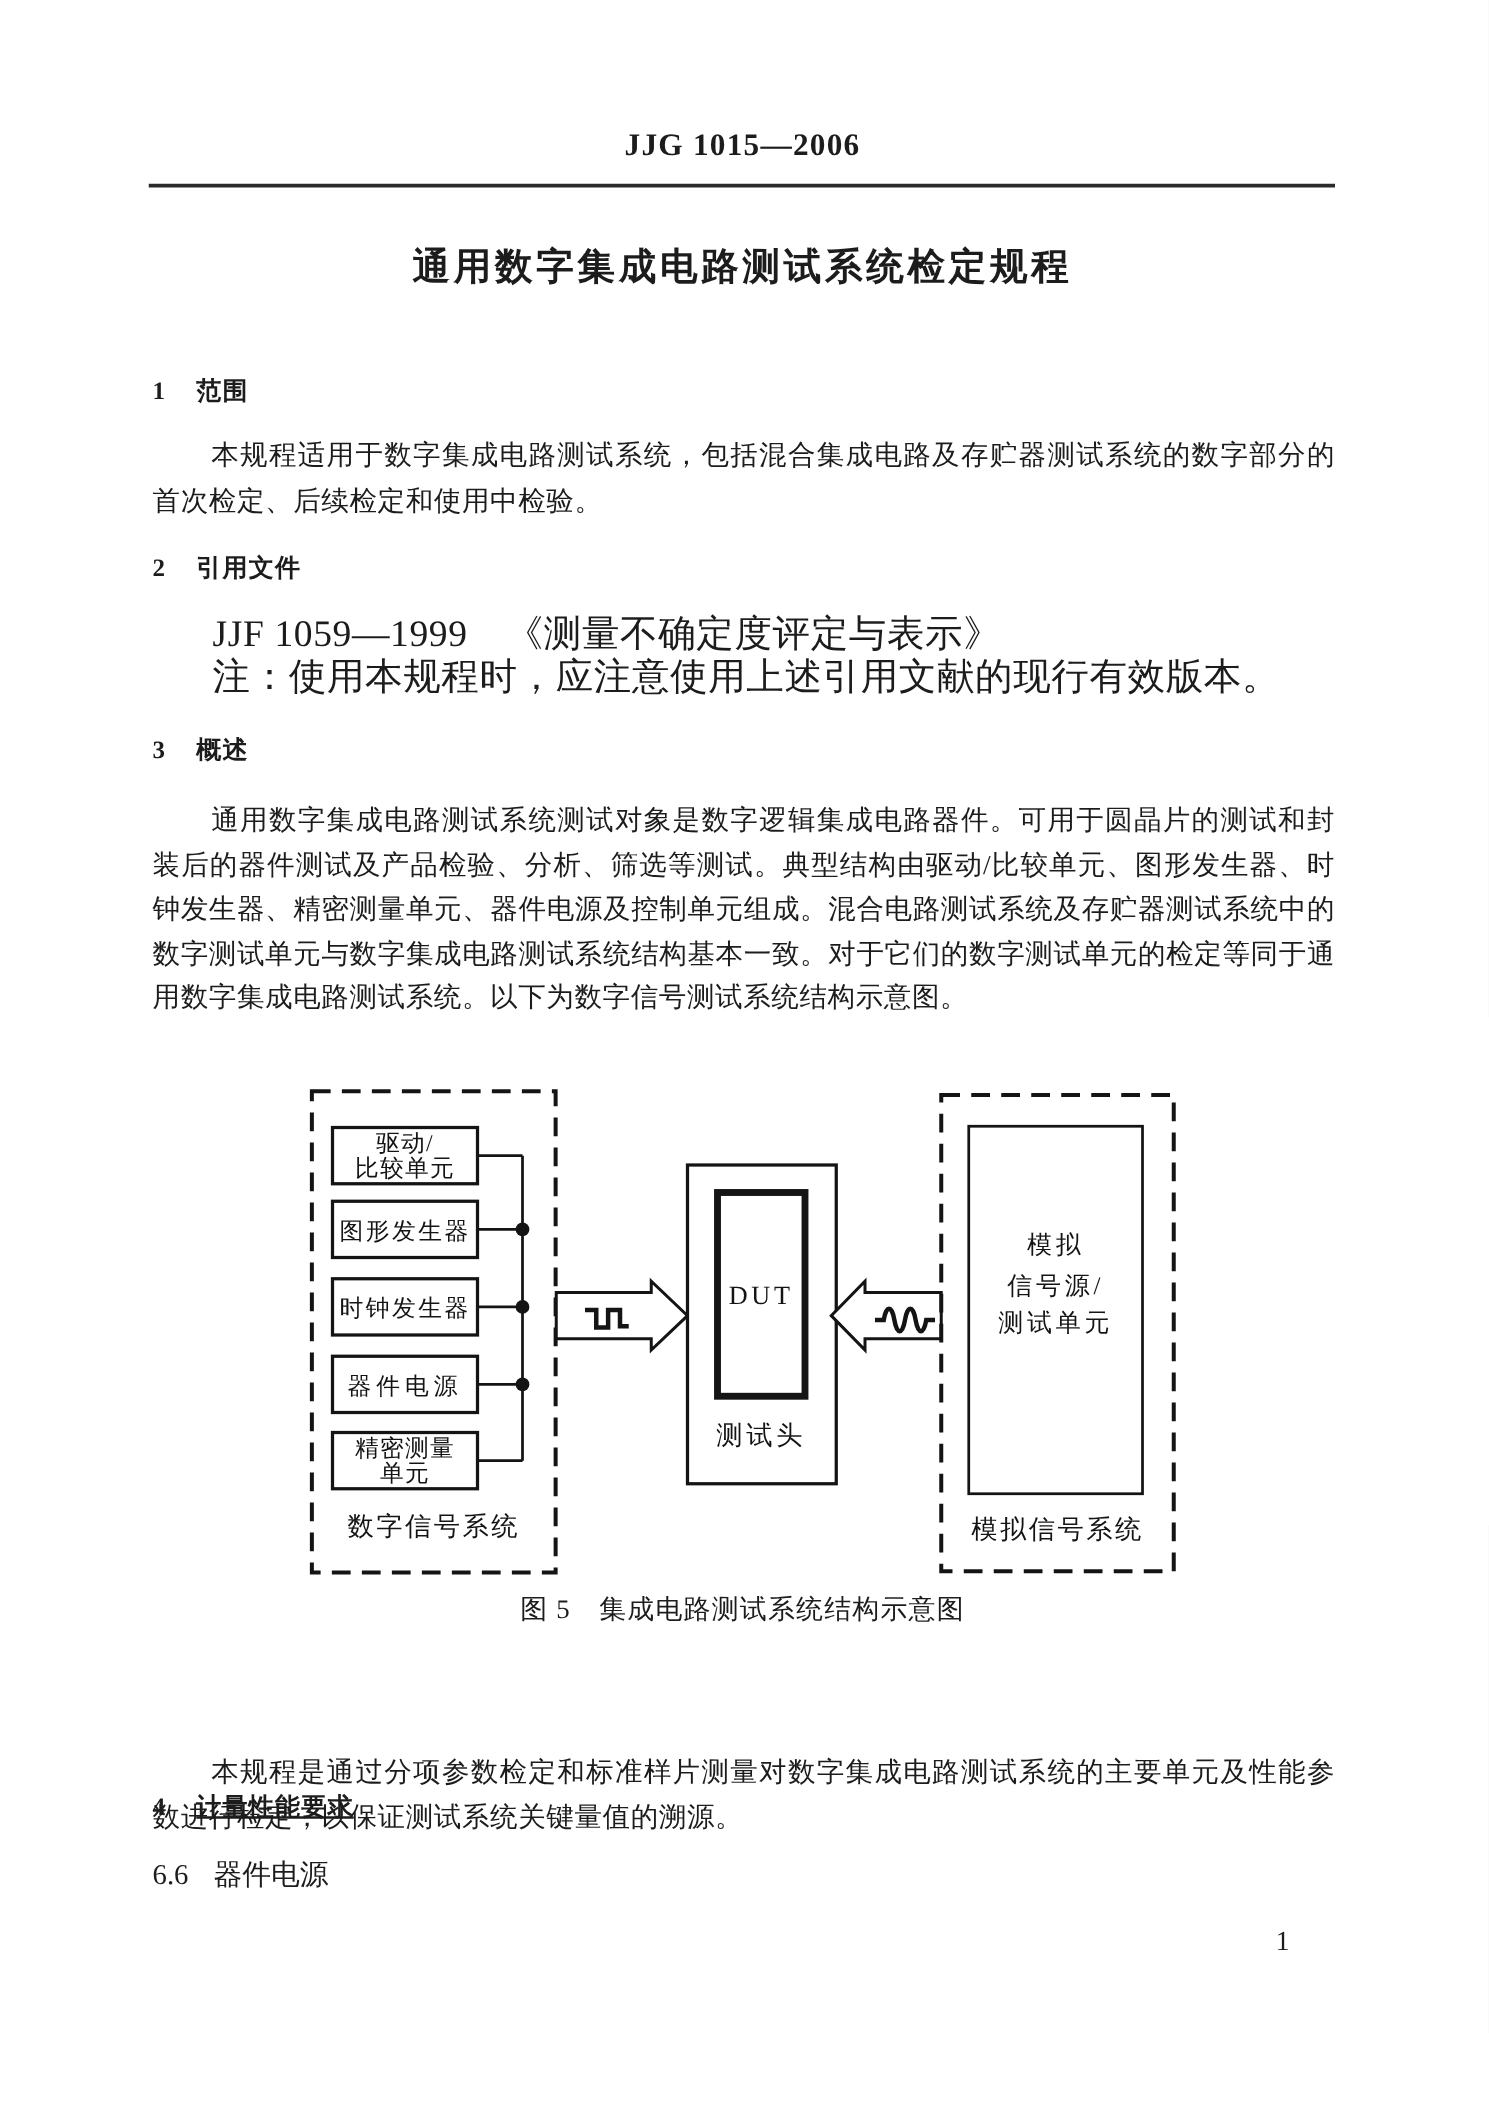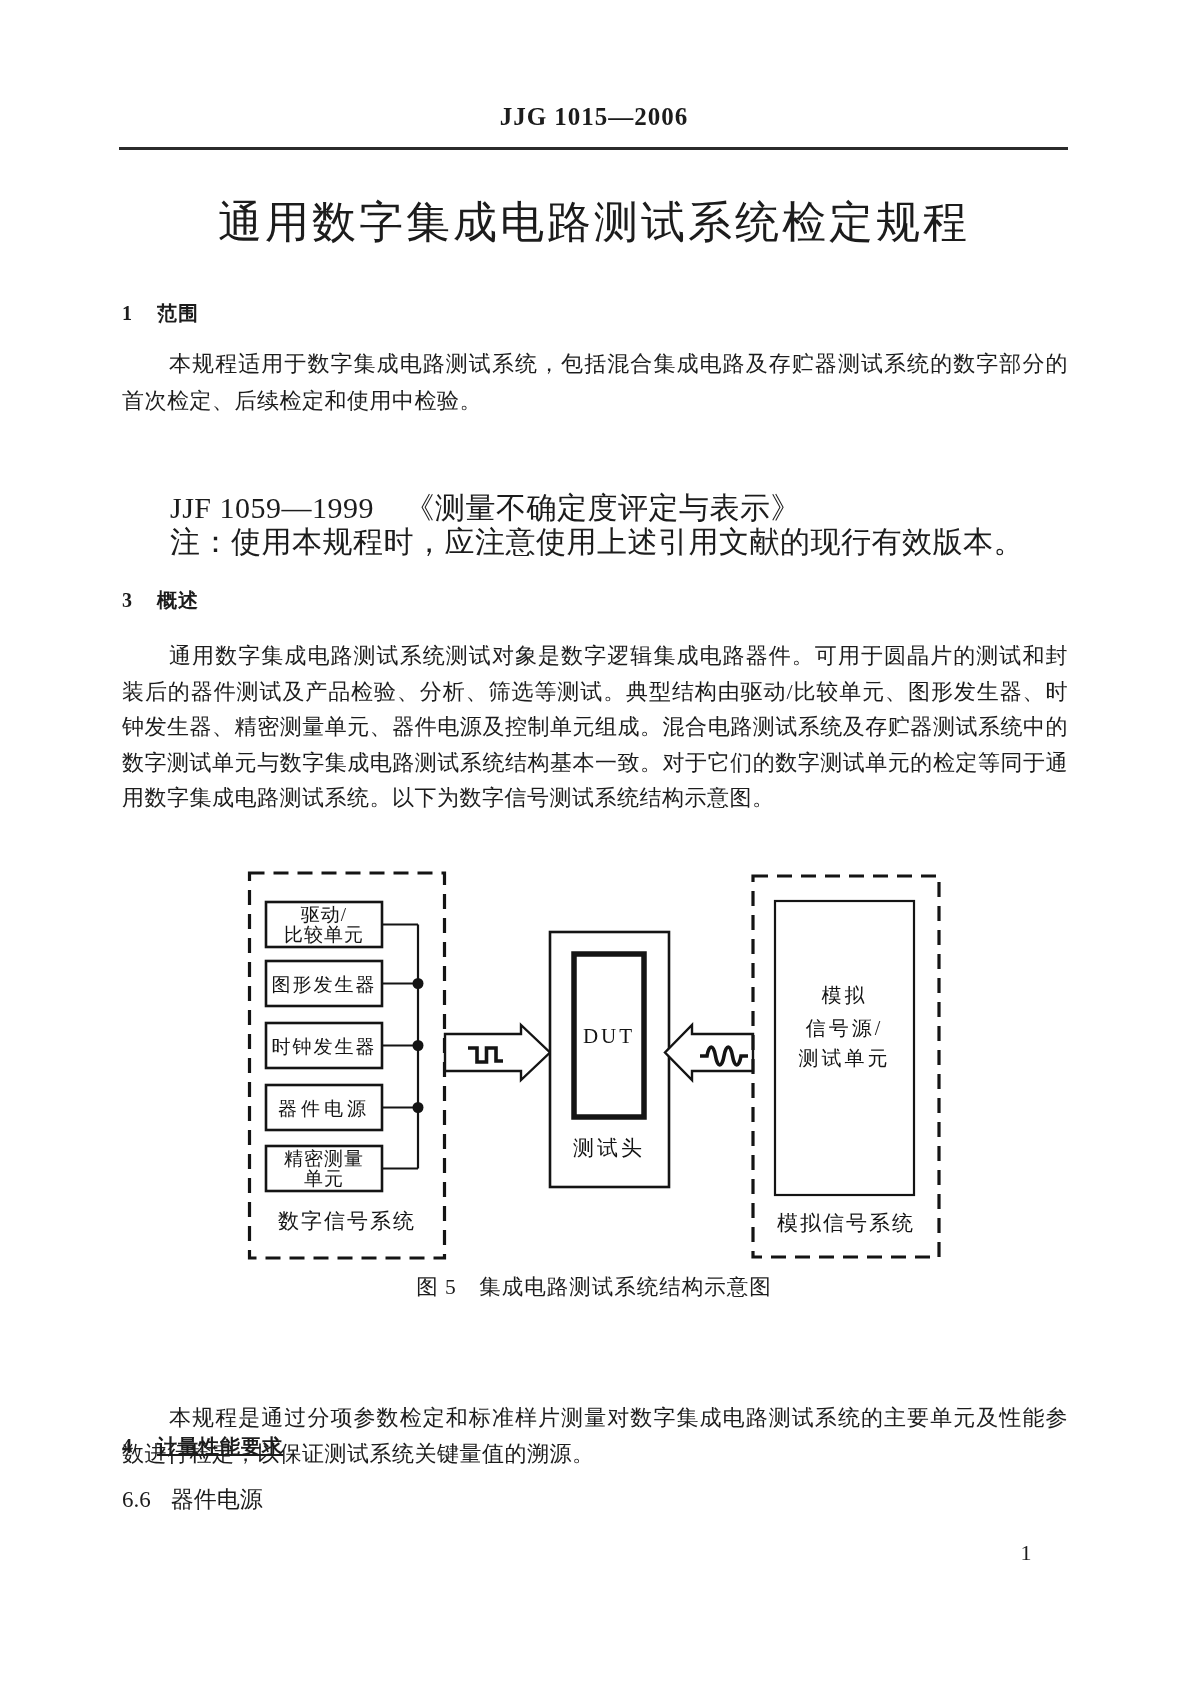--- a/index.html
+++ b/index.html
@@ -21,21 +21,21 @@
     font-weight:bold;font-size:25px;letter-spacing:1px;
   }
   .header-rule{
     left:119px;top:147px;width:949px;height:3px;
     background:#2b2b2b;
   }
   .doc-title{
     left:120px;top:193px;width:948px;margin:0;
     text-align:center;
     font-family:"Liberation Sans","DejaVu Sans",sans-serif;
-    font-weight:normal;font-size:44px;letter-spacing:3px;
+    font-weight:bold;font-size:30px;letter-spacing:3px;
   }
   .sec-heading{
     left:122px;width:946px;height:30px;line-height:30px;
     font-family:"Liberation Sans","DejaVu Sans",sans-serif;
     font-weight:bold;font-size:20px;letter-spacing:1px;
     white-space:nowrap;
   }
   .sec-heading .num{display:inline-block;margin-right:24px;font-family:"Liberation Serif","DejaVu Serif",serif;}
   .body-par{
     left:122px;width:946px;margin:0;
@@ -83,20 +83,23 @@
 
   <div class="abs doc-header">JJG 1015—2006</div>
   <div class="abs header-rule"></div>
   <h1 class="abs doc-title">通用数字集成电路测试系统检定规程</h1>
 
   <div class="abs sec-heading h1">
     <span class="num">1</span><span>范围</span>
   </div>
   <p class="abs body-par p1">本规程适用于数字集成电路测试系统，包括混合集成电路及存贮器测试系统的数字部分的首次检定、后续检定和使用中检验。</p>
 
+  <div class="abs sec-heading h2">
+    <span class="num">2</span><span>引用文件</span>
+  </div>
   <div class="abs ref-line">JJF 1059—1999　《测量不确定度评定与表示》</div>
   <div class="abs note-line">注：使用本规程时，应注意使用上述引用文献的现行有效版本。</div>
 
   <div class="abs sec-heading h3">
     <span class="num">3</span><span>概述</span>
   </div>
   <p class="abs body-par p3">通用数字集成电路测试系统测试对象是数字逻辑集成电路器件。可用于圆晶片的测试和封装后的器件测试及产品检验、分析、筛选等测试。典型结构由驱动/比较单元、图形发生器、时钟发生器、精密测量单元、器件电源及控制单元组成。混合电路测试系统及存贮器测试系统中的数字测试单元与数字集成电路测试系统结构基本一致。对于它们的数字测试单元的检定等同于通用数字集成电路测试系统。以下为数字信号测试系统结构示意图。</p>
 
   <svg class="abs diagram" width="720" height="410" viewBox="0 0 720 410">
 

